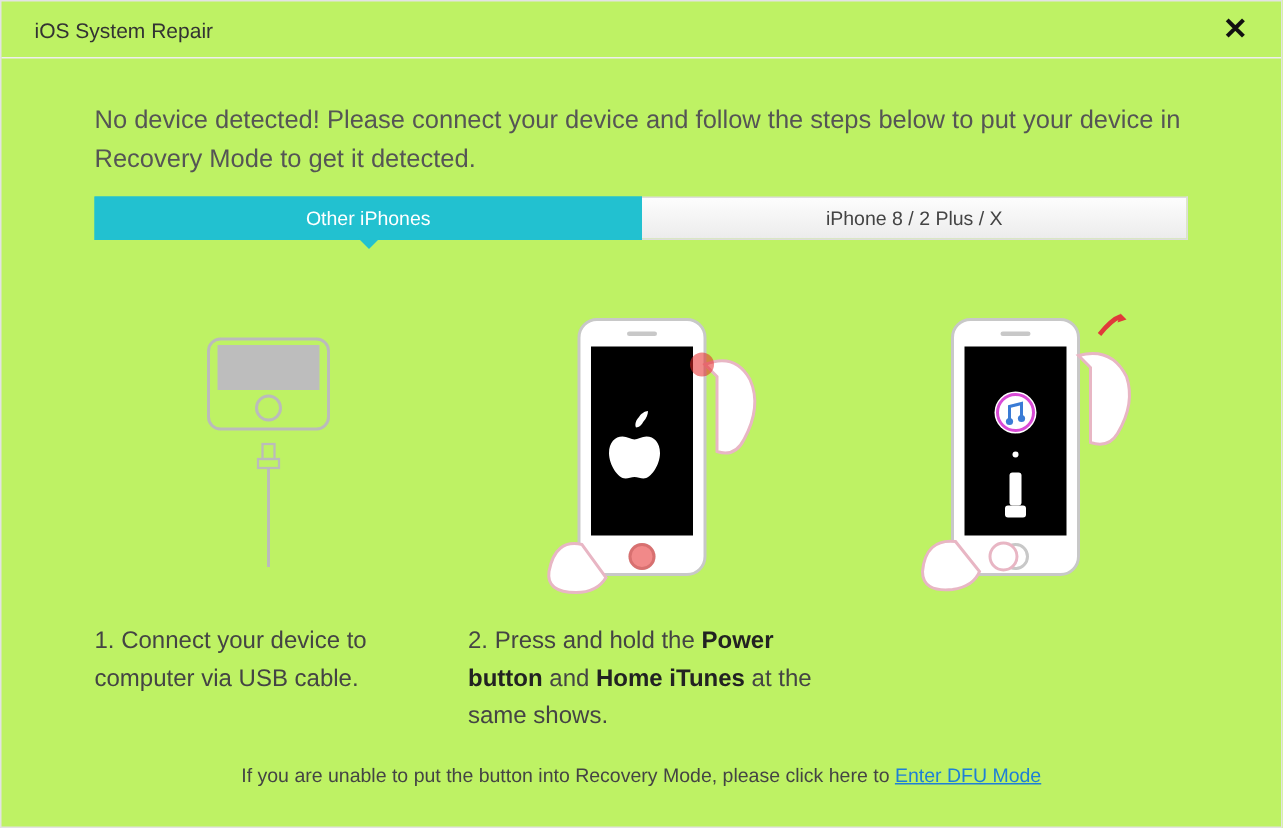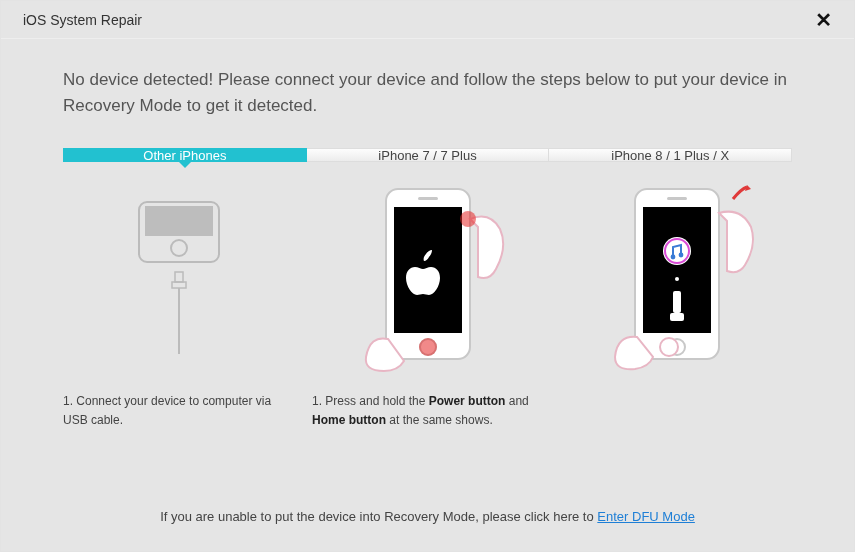--- a/index.html
+++ b/index.html
@@ -8,21 +8,21 @@
     background: #fff;
     width: 855px;
     height: 552px;
     overflow: hidden;
     position: relative;
   }
   .window {
     width: 855px;
     height: 552px;
     border: 1px solid #e3e3e3;
-    background: #e5e5e5;
+    background: #bef264;
     box-shadow: 0 1px 6px rgba(0,0,0,0.08);
   }
   .titlebar {
     height: 38px;
     display: flex;
     align-items: center;
     justify-content: space-between;
     padding: 0 16px 0 22px;
     border-bottom: 1px solid #eee;
   }
@@ -38,28 +38,28 @@
     color: #111;
     padding: 4px 6px;
   }
   .content {
     padding: 28px 62px 0 62px;
   }
   .instruction {
     font-size: 17px;
     color: #555;
     line-height: 1.5;
-    margin-bottom: 30px;
+    margin-bottom: 13px;
     font-weight: 400;
   }
   .tabs {
     display: flex;
     width: 100%;
-    height: 14px;
-    margin-bottom: 12px;
+    height: 29px;
+    margin-bottom: 38px;
   }
   .tab {
     flex: 1;
     display: flex;
     align-items: center;
     justify-content: center;
     font-size: 13px;
     color: #444;
     background: linear-gradient(#fdfdfd, #ececec);
     border: 1px solid #ddd;
@@ -92,21 +92,21 @@
     display: flex;
     flex-direction: column;
   }
   .illust {
     height: 210px;
     display: flex;
     align-items: center;
     justify-content: center;
   }
   .caption {
-    font-size: 12px;
+    font-size: 16px;
     color: #444;
     line-height: 1.55;
     margin-top: 8px;
   }
   .caption b { font-weight: 700; color: #222; }
 
   
   .svg-wrap { display:block; }
 
   .footer {
@@ -134,22 +134,21 @@
     <div class="title">iOS System Repair</div>
     <div class="close">✕</div>
   </div>
 
   <div class="content">
 
     <div class="instruction">No device detected! Please connect your device and follow the steps below to put your device in Recovery Mode to get it detected.</div>
 
     <div class="tabs">
       <div class="tab active">Other iPhones</div>
-      <div class="tab">iPhone 7 / 7 Plus</div>
-      <div class="tab">iPhone 8 / 1 Plus / X</div>
+      <div class="tab">iPhone 8 / 2 Plus / X</div>
     </div>
 
     <div class="steps">
 
       <div class="step">
         <div class="illust">
           <svg class="svg-wrap" width="140" height="170" viewBox="0 0 140 170">
 
             <rect x="30" y="8" width="80" height="60" rx="8" fill="none" stroke="#bbb" stroke-width="2"></rect>
             <rect x="36" y="12" width="68" height="30" fill="#bdbdbd"></rect>
@@ -179,21 +178,21 @@
 
             <path d="M142 40 q20 -8 30 10 q8 18 -4 40 q-6 12 -18 8 l0 -50 z" fill="#fff" stroke="#e8b6c4" stroke-width="2"></path>
 
             <path d="M60 160 q-18 -4 -22 18 q-2 14 18 14 q14 0 20 -10 z" fill="#fff" stroke="#e8b6c4" stroke-width="2"></path>
 
             <circle cx="140" cy="40" r="8" fill="rgba(230,40,40,0.55)"></circle>
             <circle cx="100" cy="168" r="9" fill="rgba(230,40,40,0.55)"></circle>
           </svg>
         </div>
         <div class="caption">
-          <span>1. Press and hold the </span><b>Power button</b><span> and </span><b>Home button</b><span> at the same shows.</span>
+          <span>2. Press and hold the </span><b>Power button</b><span> and </span><b>Home iTunes</b><span> at the same shows.</span>
         </div>
       </div>
 
       <div class="step">
         <div class="illust">
           <svg class="svg-wrap" width="200" height="200" viewBox="0 0 200 200">
 
             <rect x="58" y="10" width="84" height="170" rx="12" fill="#fff" stroke="#c8c8c8" stroke-width="2"></rect>
             <rect x="66" y="28" width="68" height="126" fill="#000"></rect>
 
@@ -220,16 +219,16 @@
             <circle cx="92" cy="168" r="9" fill="#fff" stroke="#e8b6c4" stroke-width="2"></circle>
           </svg>
         </div>
       </div>
 
     </div>
 
   </div>
 
   <div class="footer">
-    <span>If you are unable to put the device into Recovery Mode, please click here to </span><a>Enter DFU Mode</a>
+    <span>If you are unable to put the button into Recovery Mode, please click here to </span><a>Enter DFU Mode</a>
   </div>
 
 </div>
 
 </body></html>

